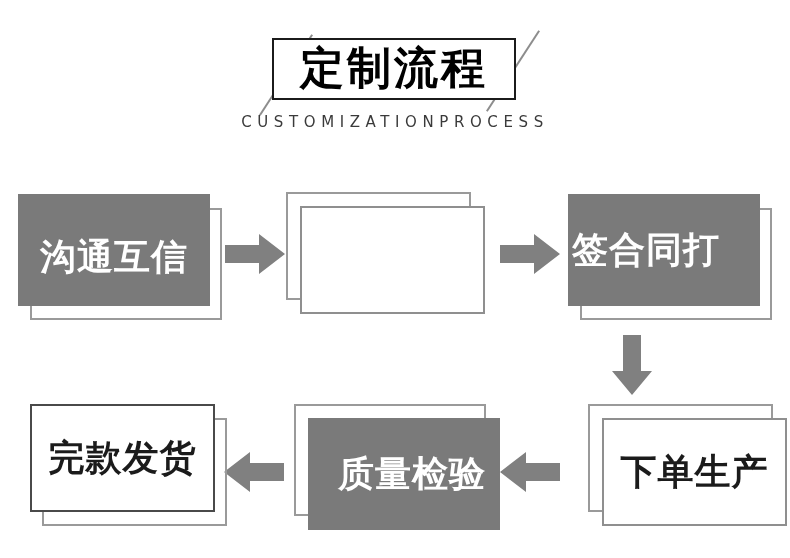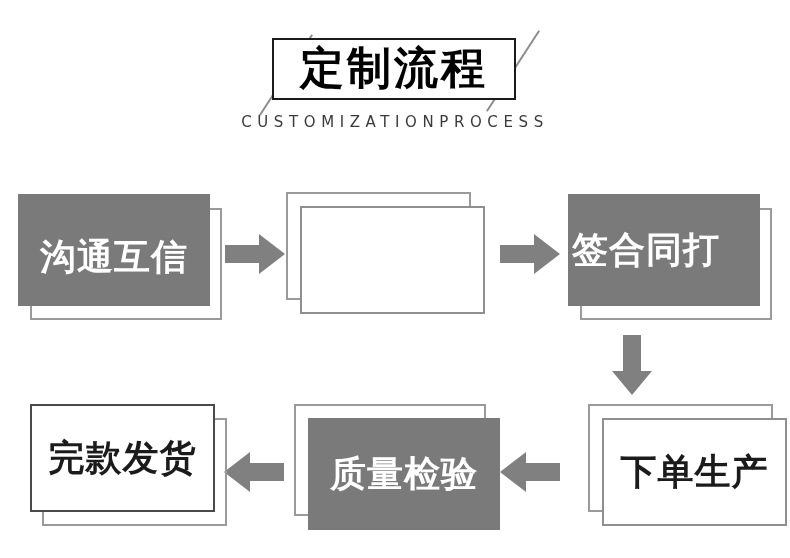--- a/index.html
+++ b/index.html
@@ -182,21 +182,21 @@
 
 <div class="arrow" style="left:500px; top:450px; width:62px; height:44px;">
   <svg width="62" height="44" viewBox="0 0 62 44" aria-hidden="true">
     <polygon points="60,13 26,13 26,2 0,22 26,42 26,31 60,31" fill="#808080"></polygon>
   </svg>
 </div>
 
 <div class="node" style="left:294px; top:404px; width:216px; height:128px;">
   <div class="layer outline" style="left:0px; top:0px; width:192px; height:112px;"></div>
   <div class="layer solid" style="left:14px; top:14px; width:192px; height:112px;"></div>
-  <div class="node-label label-light" style="left:14px; top:14px; width:192px; height:112px;">质量检验</div>
+  <div class="node-label label-light" style="left:14px; top:14px; width:192px; height:112px;padding-left:8px;">质量检验</div>
 </div>
 
 <div class="arrow" style="left:224px; top:450px; width:62px; height:44px;">
   <svg width="62" height="44" viewBox="0 0 62 44" aria-hidden="true">
     <polygon points="60,13 26,13 26,2 0,22 26,42 26,31 60,31" fill="#808080"></polygon>
   </svg>
 </div>
 
 <div class="node" style="left:30px; top:404px; width:220px; height:135px;">
   <div class="layer outline" style="left:12px; top:14px; width:185px; height:108px;"></div>

